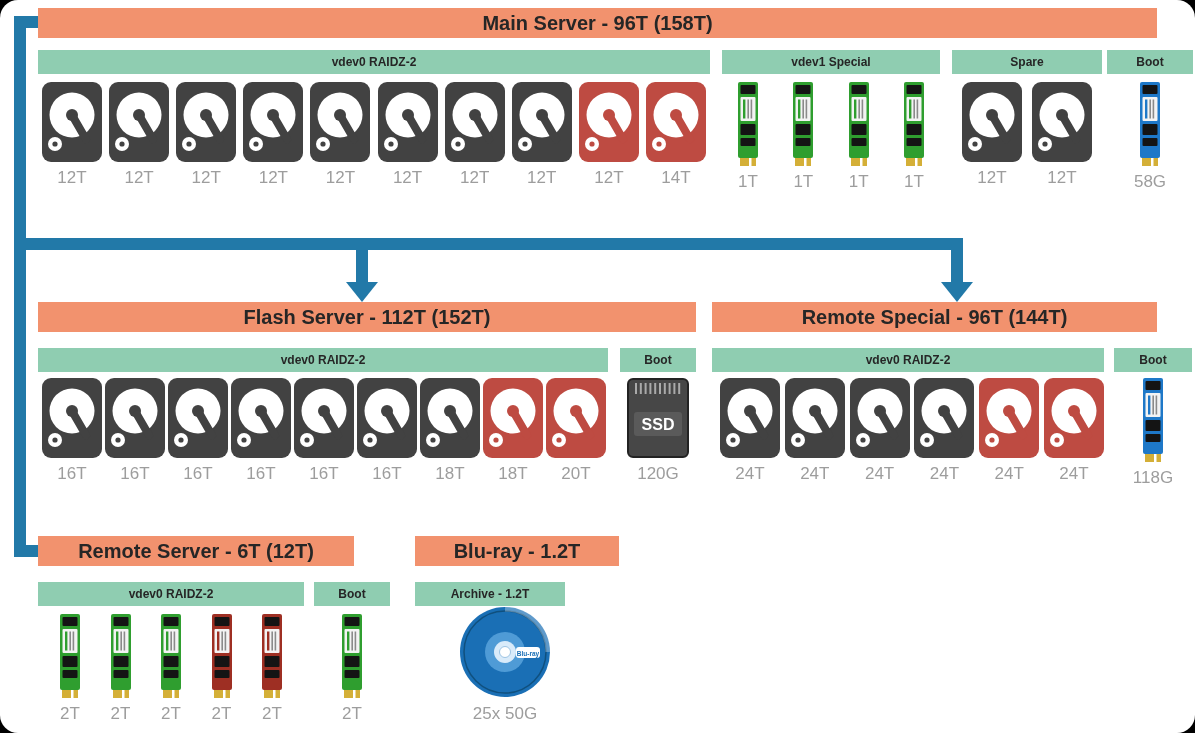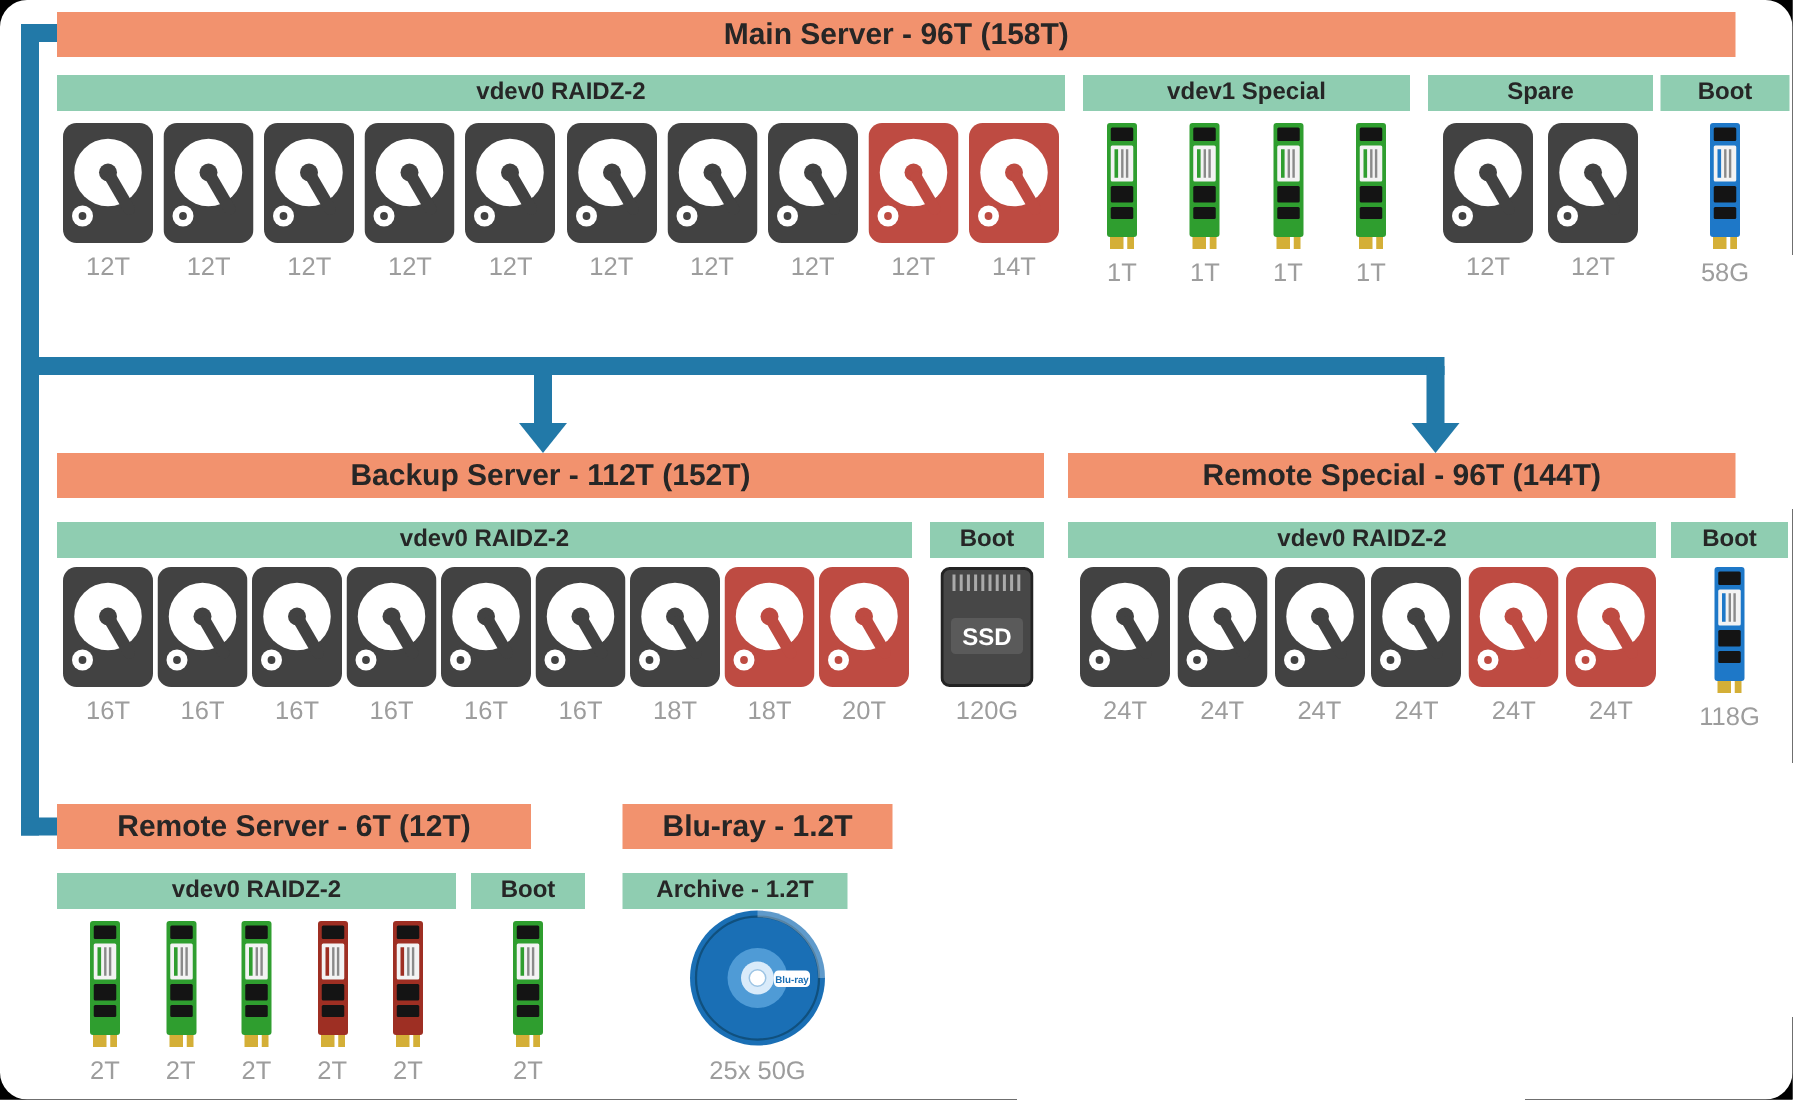--- a/index.html
+++ b/index.html
@@ -2,21 +2,21 @@
 <html><head>
 <meta charset="utf-8">
 <title>Storage Architecture Diagram</title>
 <style>
   *{box-sizing:border-box;margin:0;padding:0}
   html,body{background:#000}
   body{font-family:"Liberation Sans",sans-serif}
   .canvas{position:relative;width:1195px;height:733px;background:#ffffff;border-radius:18px;overflow:hidden}
   .hdr{position:absolute;display:flex;align-items:center;justify-content:center;font-weight:bold;color:#262626;white-space:nowrap}
   .server-hdr{height:30px;background:var(--salmon);font-size:20px}
-  .sect-hdr{height:24px;background:var(--green);font-size:16px}
+  .sect-hdr{height:24px;background:var(--green);font-size:12px}
   .drive-row{position:absolute;display:flex;justify-content:space-between;align-items:flex-start}
   .drive-row.center{justify-content:center}
   .drive{display:flex;flex-direction:column;align-items:center}
   .drive-icon{display:block;line-height:0}
   .drive-size{margin-top:6px;font-weight:normal;font-size:17px;color:var(--sizecol);text-align:center;white-space:nowrap}
   .arr{position:absolute;background:var(--blue)}
   .arrhead{position:absolute;width:0;height:0;border-left:16px solid transparent;border-right:16px solid transparent;border-top:20px solid var(--blue)}
 </style>
 </head>
 <body>
@@ -246,21 +246,21 @@
             <rect x="14.6" y="17.5" width="1.6" height="19" fill="#8a8a8a"></rect>
             <rect x="4.5" y="42" width="15" height="11" rx="1" fill="#141414"></rect>
             <rect x="4.5" y="56" width="15" height="8" rx="1" fill="#141414"></rect>
             <rect x="4" y="76" width="9" height="8" fill="#d4af37"></rect>
             <rect x="15.5" y="76" width="4.5" height="8" fill="#d4af37"></rect>
           </svg></span>
         <div class="drive-size">58G</div>
       </div>
     </div>
 
-  <div class="hdr server-hdr" style="left:38px;top:302px;width:658px">Backup Server - 112T (152T)</div>
+  <div class="hdr server-hdr" style="left:38px;top:302px;width:658px">Flash Server - 112T (152T)</div>
   <div class="hdr sect-hdr" style="left:38px;top:348px;width:570px">vdev0 RAIDZ-2</div>
   <div class="hdr sect-hdr" style="left:620px;top:348px;width:76px">Boot</div>
   <div class="drive-row" style="left:42px;top:378px;width:564px">
       <div class="drive">
         <span class="drive-icon"><svg width="60" height="80" viewBox="0 0 60 80">
             <rect width="60" height="80" rx="9" fill="#424242"></rect>
             <circle cx="30" cy="33" r="22.5" fill="#ffffff"></circle>
             <circle cx="30" cy="33" r="6" fill="#424242"></circle>
             <rect x="26" y="33" width="8" height="32" rx="4" fill="#424242" transform="rotate(-30 30 33)"></rect>
             <circle cx="13" cy="62" r="7" fill="#ffffff"></circle>
@@ -560,21 +560,21 @@
             <rect x="14.6" y="17.5" width="1.6" height="19" fill="#8a8a8a"></rect>
             <rect x="4.5" y="42" width="15" height="11" rx="1" fill="#141414"></rect>
             <rect x="4.5" y="56" width="15" height="8" rx="1" fill="#141414"></rect>
             <rect x="4" y="76" width="9" height="8" fill="#d4af37"></rect>
             <rect x="15.5" y="76" width="4.5" height="8" fill="#d4af37"></rect>
           </svg></span>
         <div class="drive-size">2T</div>
       </div>
     </div>
 
-  <div class="hdr server-hdr" style="left:415px;top:536px;width:180px">Blu-ray - 1.2T</div>
+  <div class="hdr server-hdr" style="left:415px;top:536px;width:204px">Blu-ray - 1.2T</div>
   <div class="hdr sect-hdr" style="left:415px;top:582px;width:150px">Archive - 1.2T</div>
   <div class="drive-row center" style="left:449px;top:606px;width:112px">
       <div class="drive">
         <span class="drive-icon"><svg width="92" height="92" viewBox="0 0 92 92">
             <circle cx="46" cy="46" r="45" fill="#1a6fb5"></circle>
             <circle cx="46" cy="46" r="41" fill="none" stroke="#10507e" stroke-width="1.5"></circle>
             <path d="M46 3 A43 43 0 0 1 89 46" stroke="#ffffff" stroke-opacity="0.3" stroke-width="5" fill="none"></path>
             <circle cx="46" cy="46" r="20" fill="#4f9bd6"></circle>
             <circle cx="46" cy="46" r="11" fill="#d9ebfa"></circle>
             <circle cx="46" cy="46" r="5.5" fill="#ffffff" stroke="#9cc4e4" stroke-width="1"></circle>

